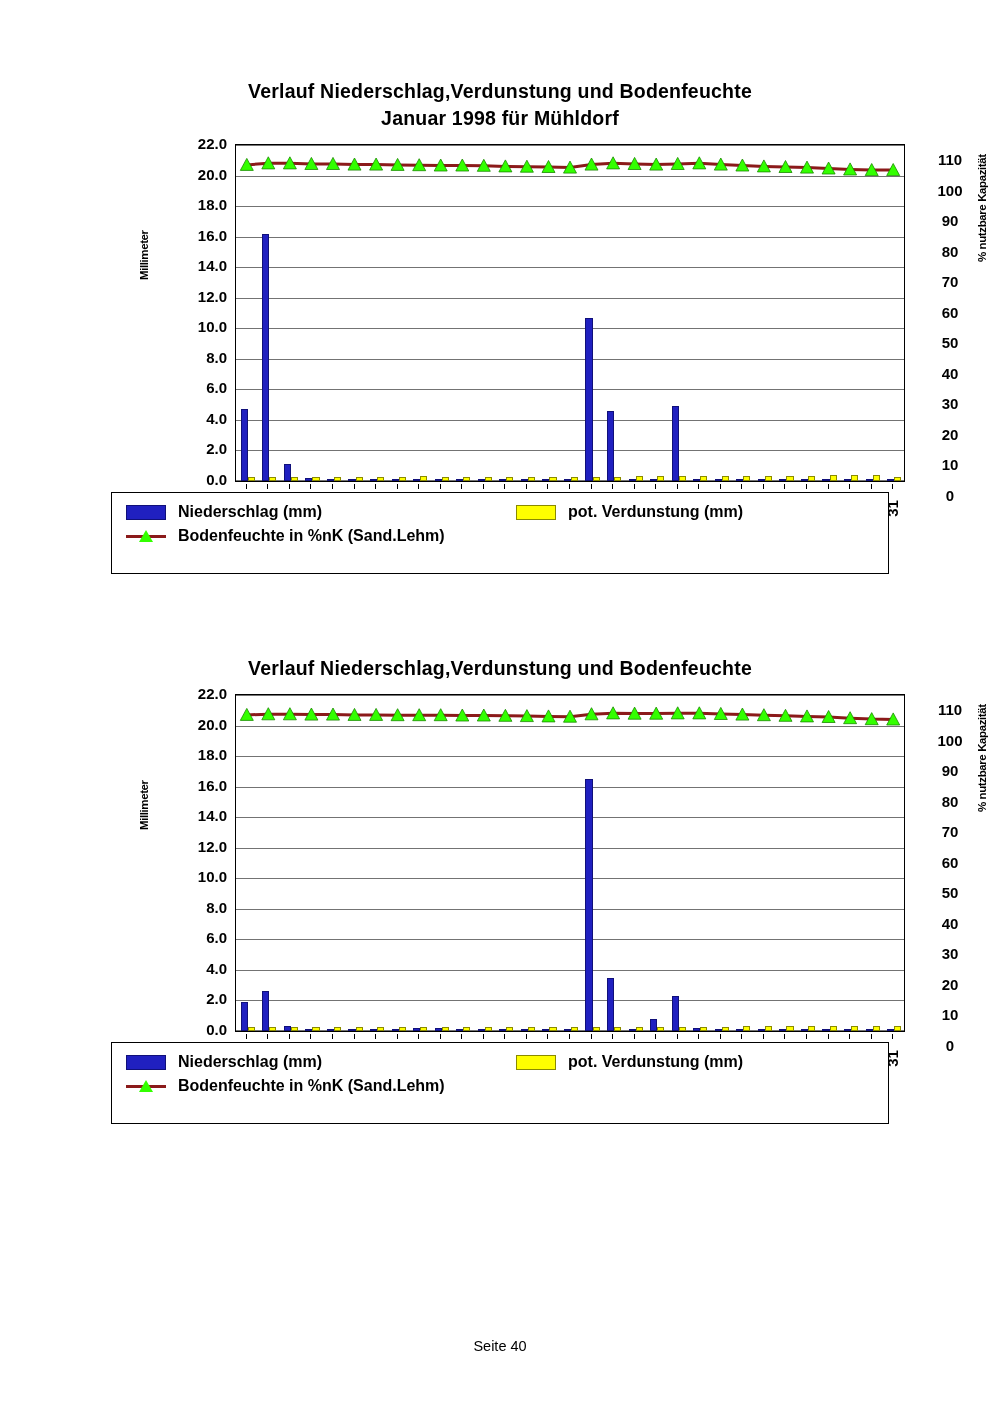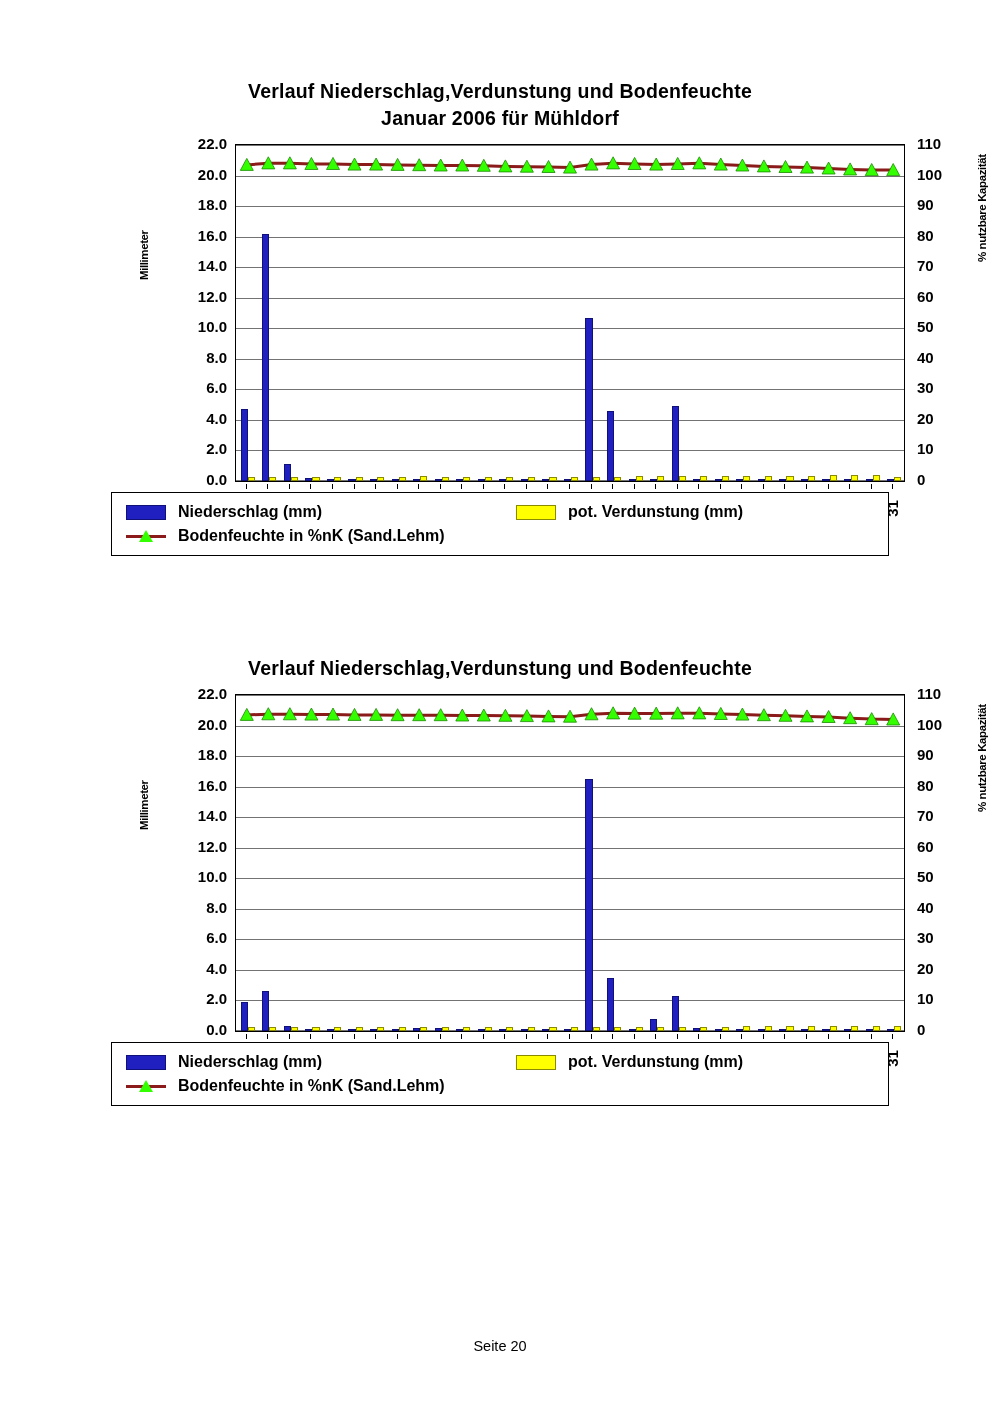--- a/index.html
+++ b/index.html
@@ -61,21 +61,21 @@
     opacity: 0.55;
   }
   
   .y-left, .y-right {
     position: absolute;
     font-size: 15px;
     font-weight: bold;
     line-height: 1;
   }
   .y-left { right: 0; text-align: right; width: 62px; }
-  .y-right { left: 4px; text-align: left; width: 50px; }
+  .y-right { left: 12px; text-align: center; width: 50px; margin-top: 16px; }
   .ylab-left-col {
     position: absolute;
     left: 105px;
     top: 12px;
     width: 62px;
     height: 338px;
   }
   .ylab-right-col {
     position: absolute;
     left: 853px;
@@ -142,21 +142,21 @@
     background: #ffff00;
     border: 1px solid #8a8a00;
   }
   
   .legend {
     position: relative;
     margin: 0 auto;
     width: 778px;
     border: 1px solid #000;
     box-sizing: border-box;
-    padding: 7px 10px 7px 14px;
+    padding: 7px 10px 25px 14px;
     background: #fff;
   }
   .legend-row {
     display: flex;
     align-items: center;
     height: 24px;
   }
   .legend-item {
     display: flex;
     align-items: center;
@@ -204,21 +204,21 @@
   }
 </style>
 </head>
 <body>
 
 <div class="page">
 
   <div class="chart-block" id="block0" style="top:78px;">
     <div class="chart-title">
       <span>Verlauf Niederschlag,Verdunstung und Bodenfeuchte</span>
-      <span class="line2">Januar 2006 für Mühldorf</span>
+      <span class="line2">Januar 1998 für Mühldorf</span>
     </div>
     <div class="plot-wrap">
       <div class="axis-title-left">Millimeter</div>
       <div class="axis-title-right">% nutzbare Kapazität</div>
       <div class="ylab-left-col" id="ylabL0">
           <div class="y-left" style="top: 328px;">0.0</div>
           <div class="y-left" style="top: 297.455px;">2.0</div>
           <div class="y-left" style="top: 266.909px;">4.0</div>
           <div class="y-left" style="top: 236.364px;">6.0</div>
           <div class="y-left" style="top: 205.818px;">8.0</div>
@@ -638,14 +638,14 @@
           <span class="swatch line">
               <span class="ln"></span>
               <span class="tri"></span>
             </span>
           <span class="legend-label">Bodenfeuchte in %nK (Sand.Lehm)</span>
         </div>
       </div>
     </div>
   </div>
 
-  <div class="footer">Seite 20</div>
+  <div class="footer">Seite 40</div>
 </div>
 
 </body></html>

